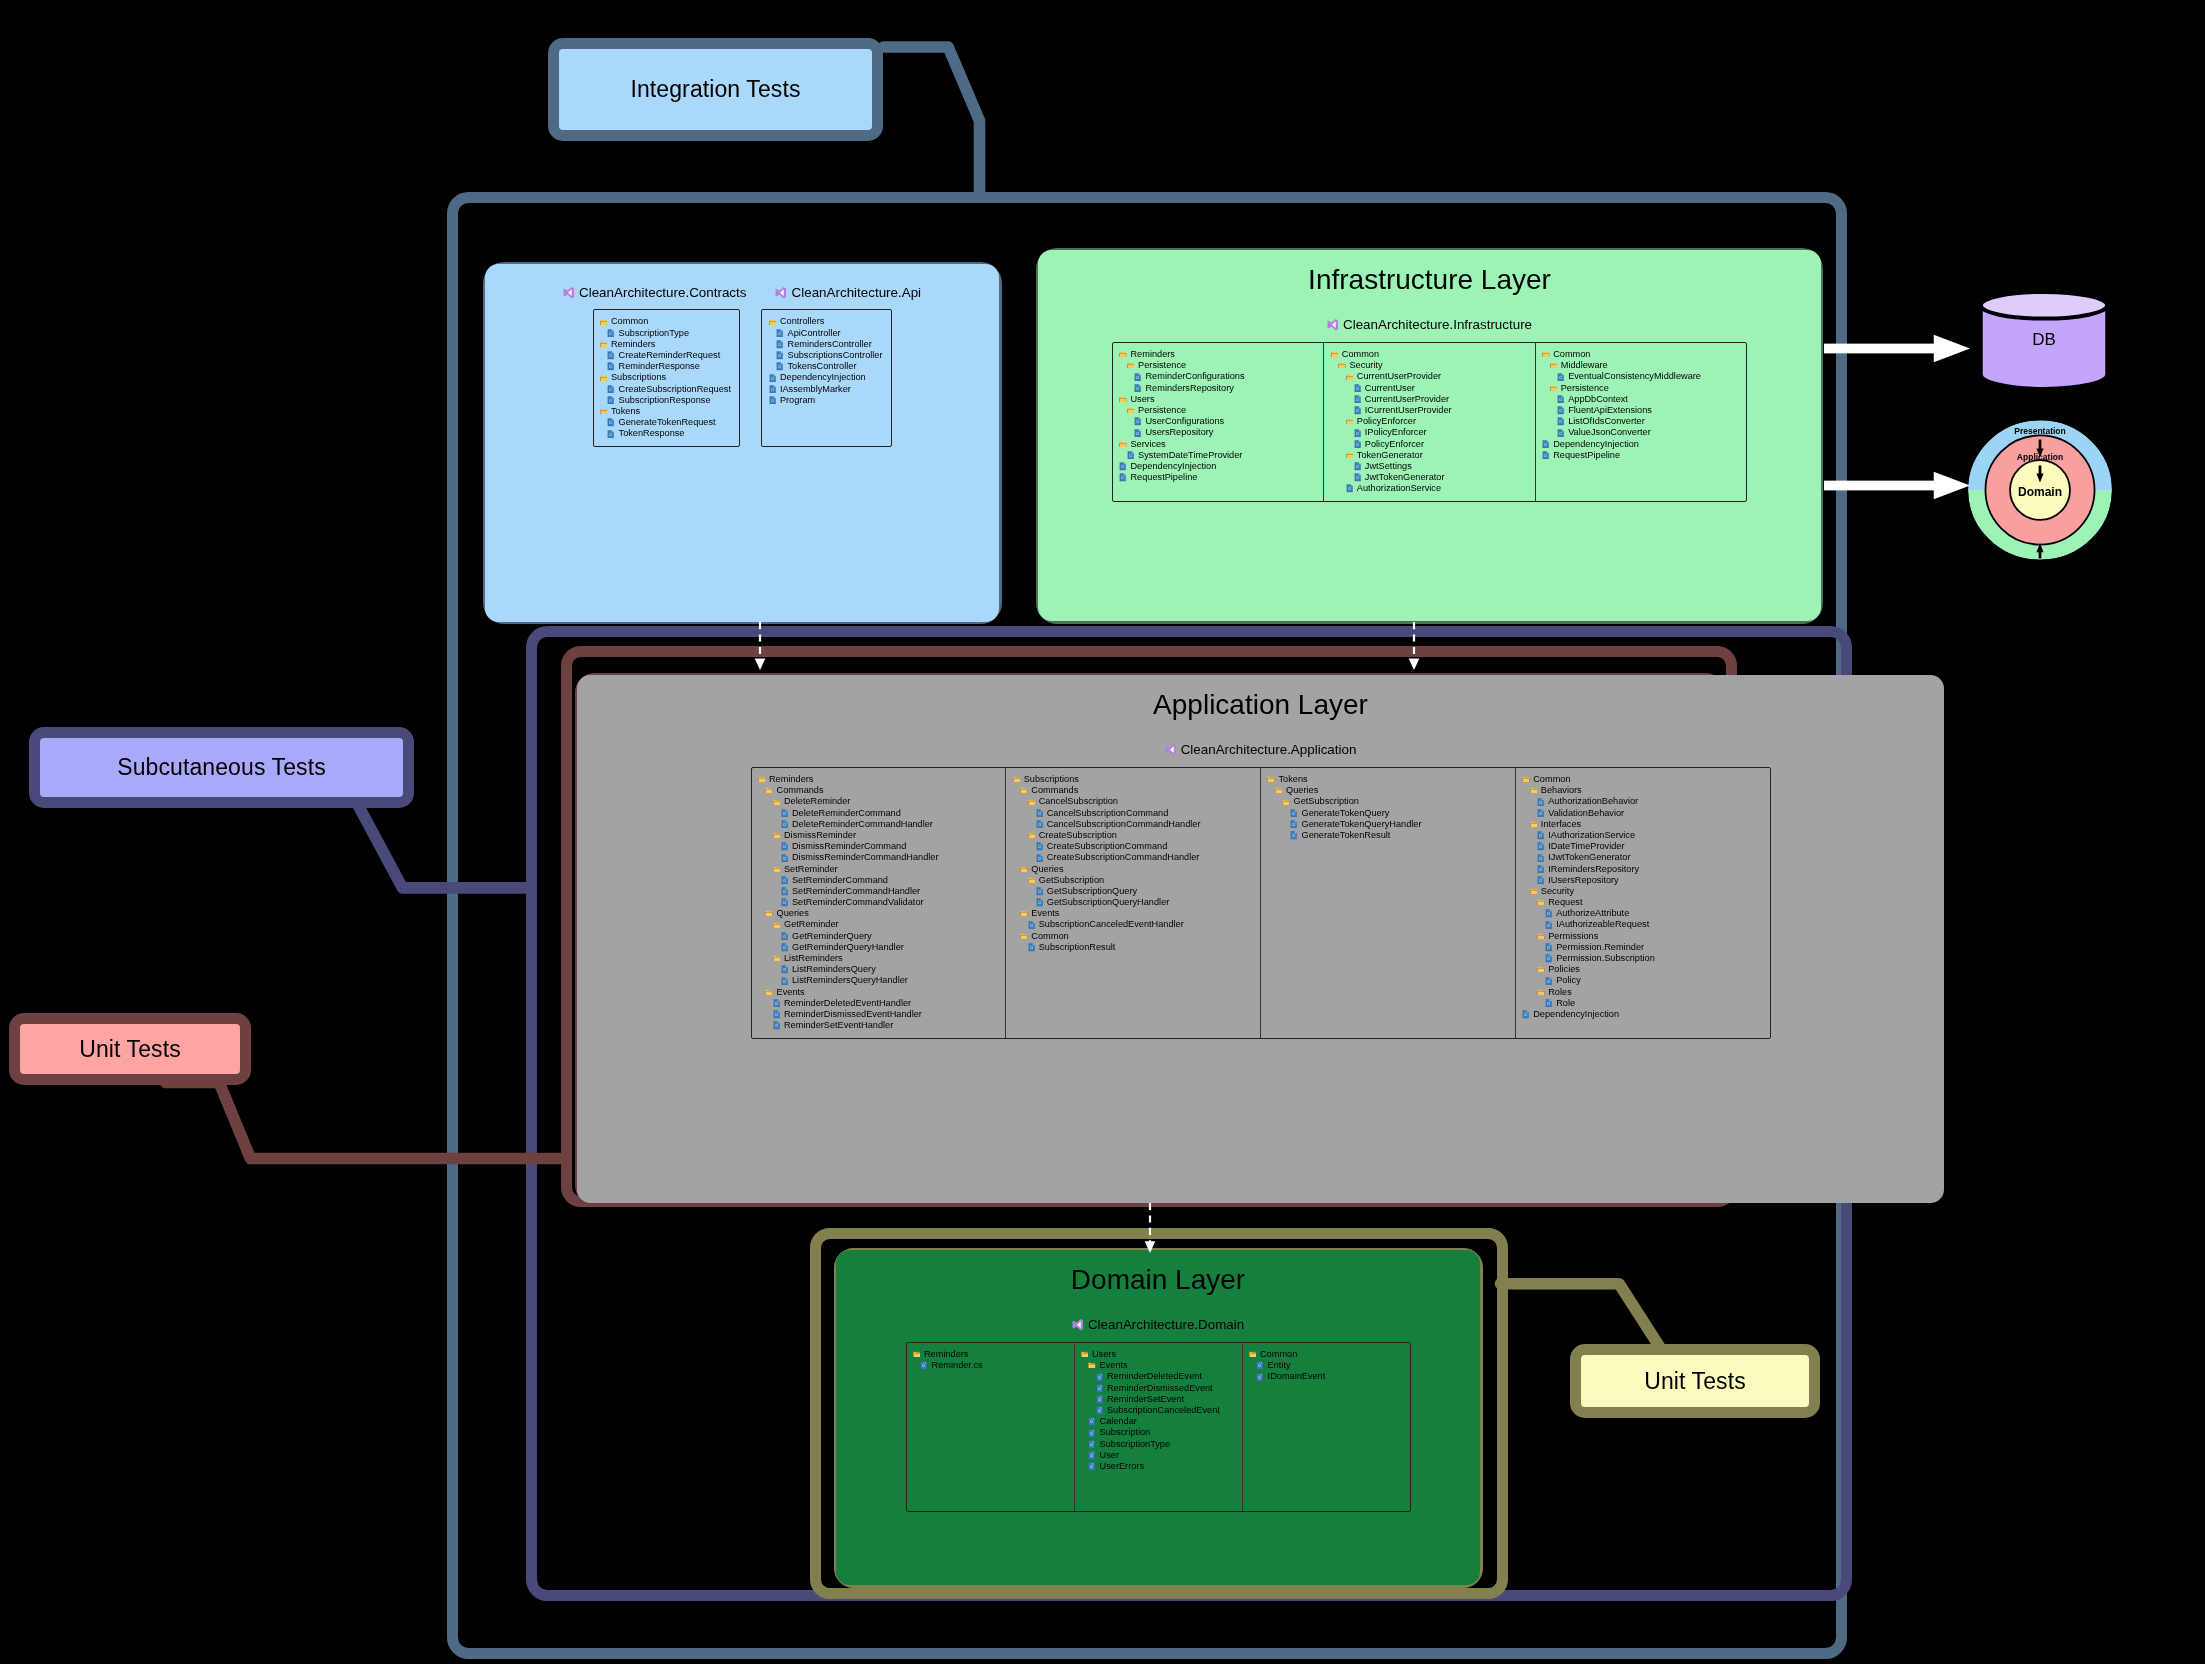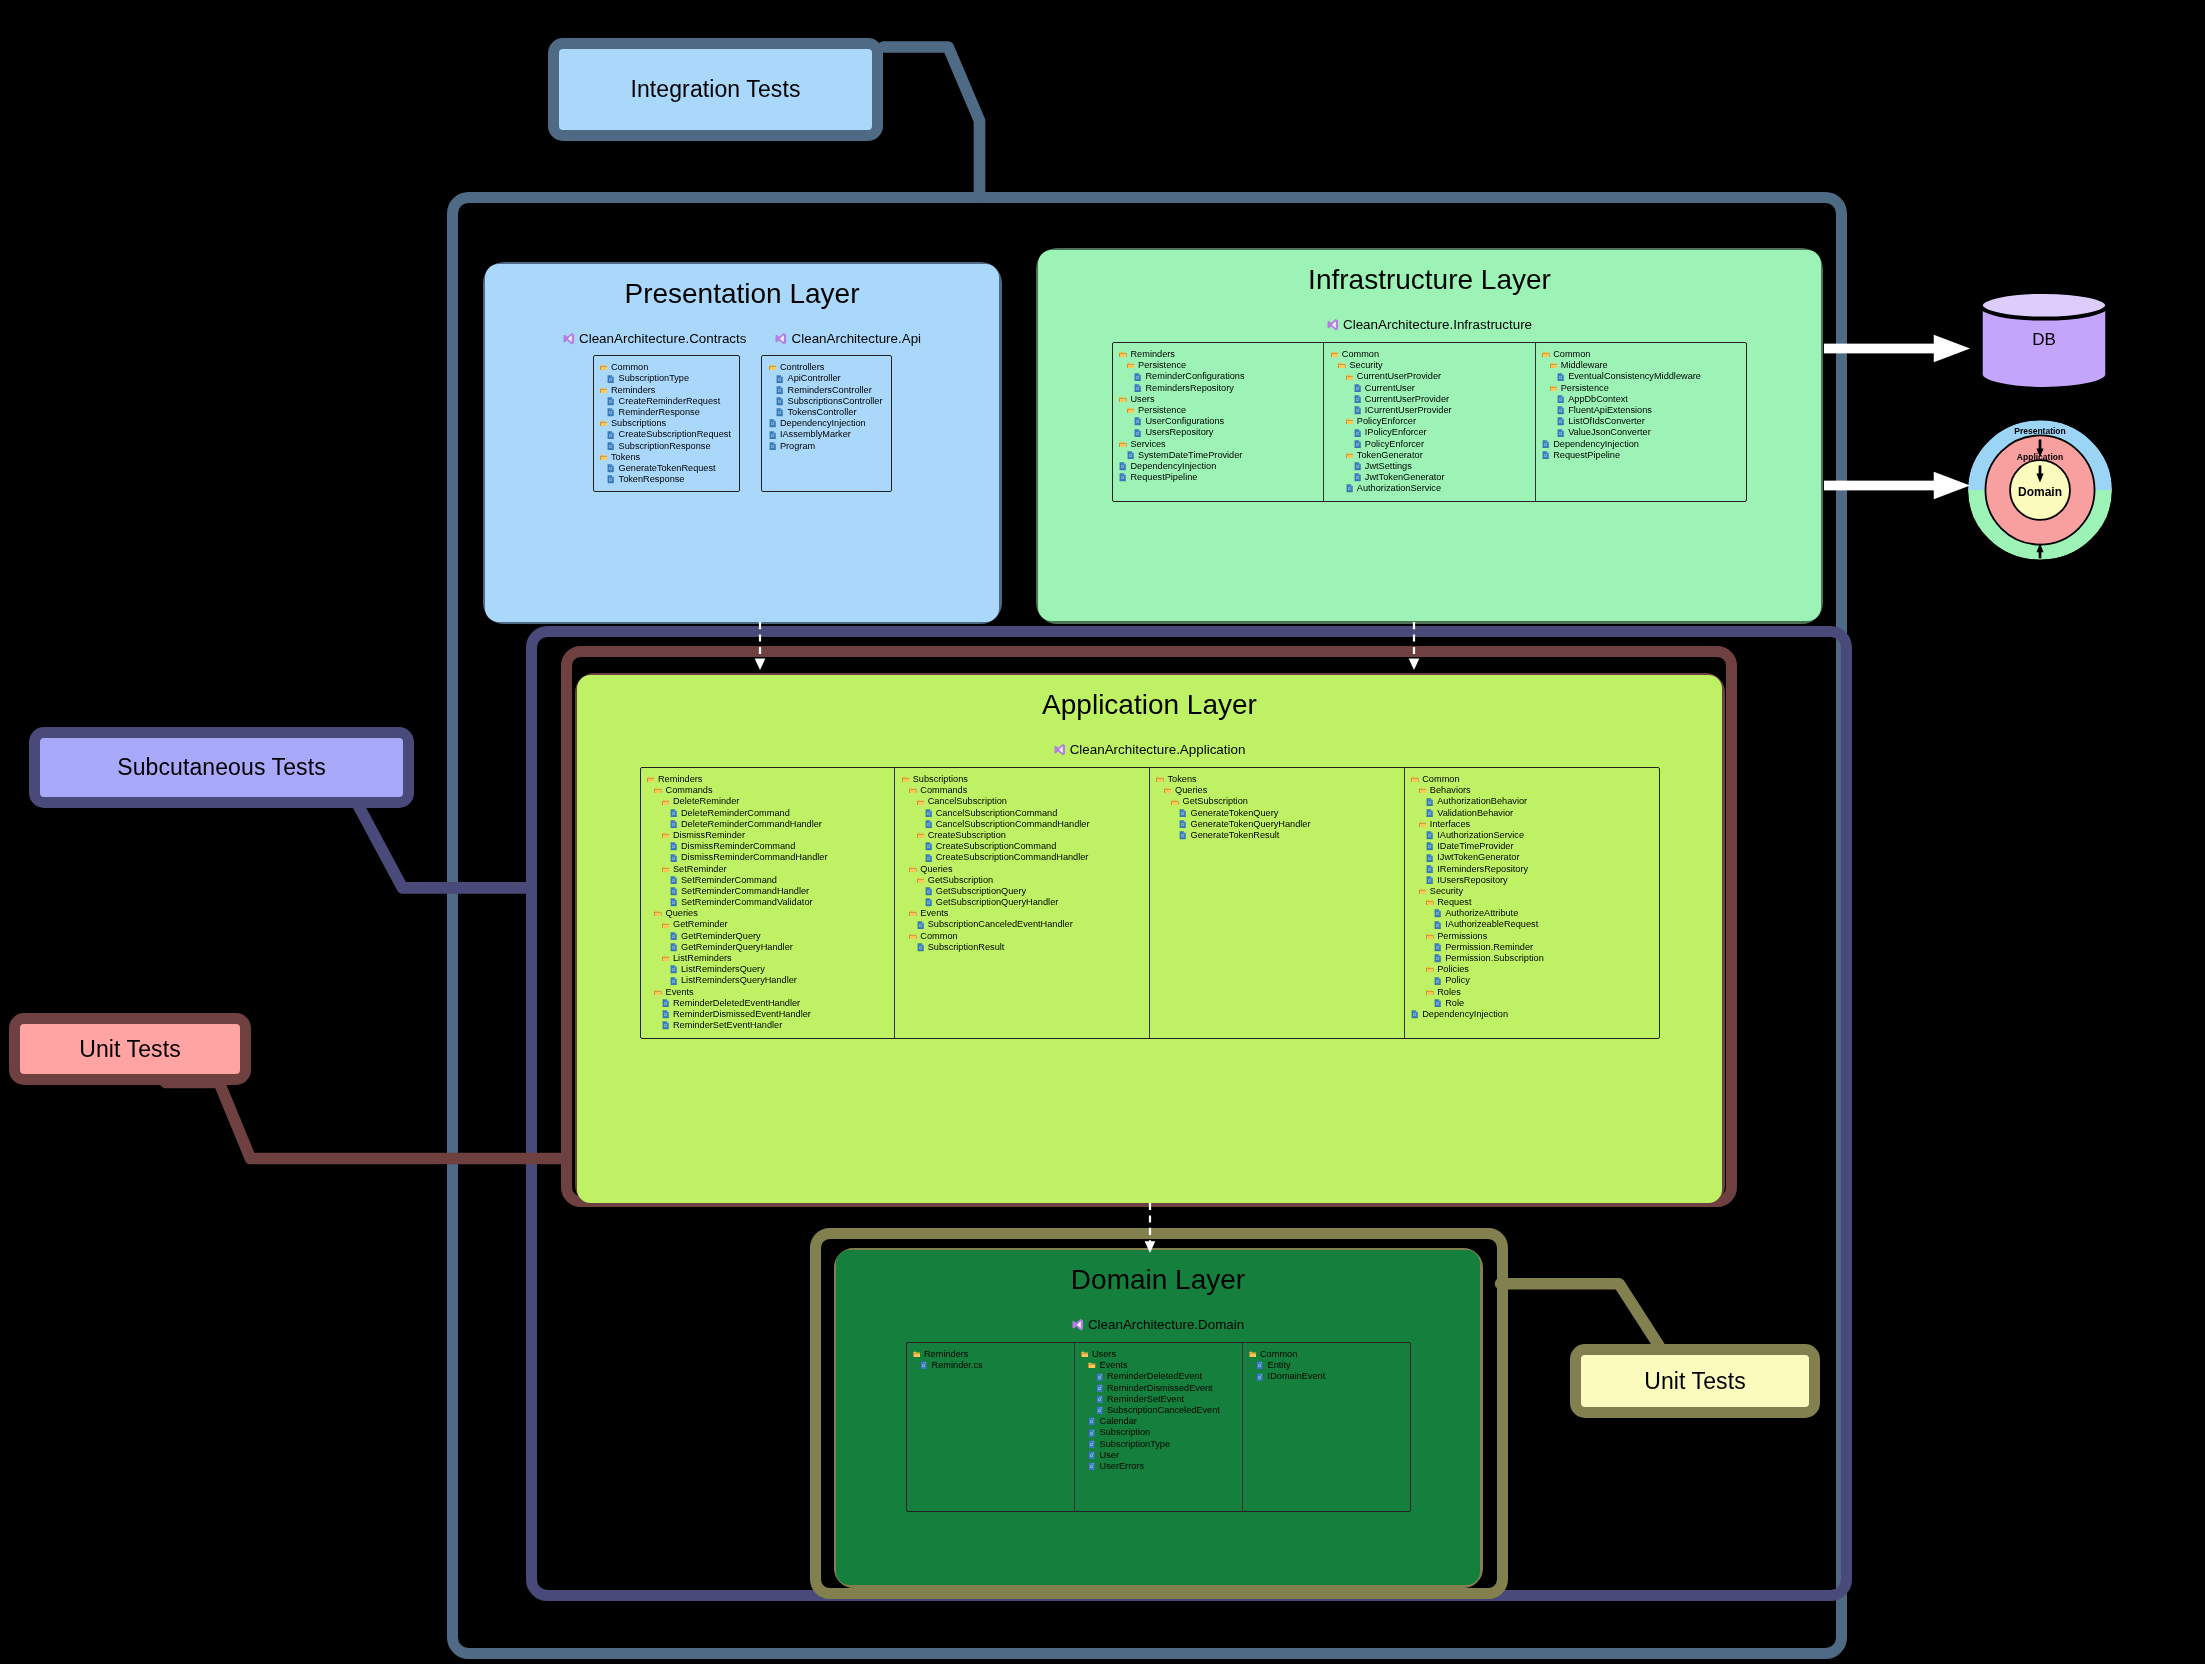--- a/index.html
+++ b/index.html
@@ -92,21 +92,20 @@
 
 <div class="pill" style="left:9px; top:1013px; width:242px; height:72px; background:#ffa3a3; border:11.6px solid #6e4040;">
   <span>Unit Tests</span>
 </div>
 
 <div class="pill" style="left:1570px; top:1344px; width:250px; height:74px; background:#fafbbd; border:11.6px solid #83804f;">
   <span>Unit Tests</span>
 </div>
 
 <div class="layer" style="left:485px; top:264px; width:514px; height:358px; background:#aad8fb;">
-  <div class="layer-title">Presentation Layer</div>
   <div class="proj-row">
     <div class="proj">
       <svg class="vs-ico" viewBox="0 0 24 28">
         <path d="M18 2 L23 5 L23 23 L18 26 L9 18 L3 22 L1 21 L1 7 L3 6 L9 10 Z" fill="#b37fe0"></path>
         <path d="M18 7 L18 21 L10.5 14 Z" fill="#ffffff"></path>
       </svg>
       <span>CleanArchitecture.Contracts</span>
     </div>
     <div class="proj">
       <svg class="vs-ico" viewBox="0 0 24 28">
@@ -574,21 +573,21 @@
             <path d="M1 1 h9.2 l4.3 4.3 v13.7 h-13.5 z" fill="#3a7ebf" stroke="#2a5f90" stroke-width="0.8"></path>
             <path d="M10.2 1 l4.3 4.3 h-4.3 z" fill="#8dc2e8"></path>
             <text x="7.5" y="15" font-size="6" fill="#ffffff" text-anchor="middle" font-family="Liberation Sans, sans-serif">C#</text>
           </svg>
           <span>RequestPipeline</span>
         </div>
       </div>
     </div>
 </div>
 
-<div class="layer" style="left:577px; top:675px; width:1145px; height:528px; background:#bef264;">
+<div class="layer" style="left:577px; top:675px; width:1367px; height:528px; background:#a3a3a3;">
   <div class="layer-title">Application Layer</div>
   <div class="proj-row">
     <div class="proj">
       <svg class="vs-ico" viewBox="0 0 24 28">
         <path d="M18 2 L23 5 L23 23 L18 26 L9 18 L3 22 L1 21 L1 7 L3 6 L9 10 Z" fill="#b37fe0"></path>
         <path d="M18 7 L18 21 L10.5 14 Z" fill="#ffffff"></path>
       </svg>
       <span>CleanArchitecture.Application</span>
     </div>
   </div>

